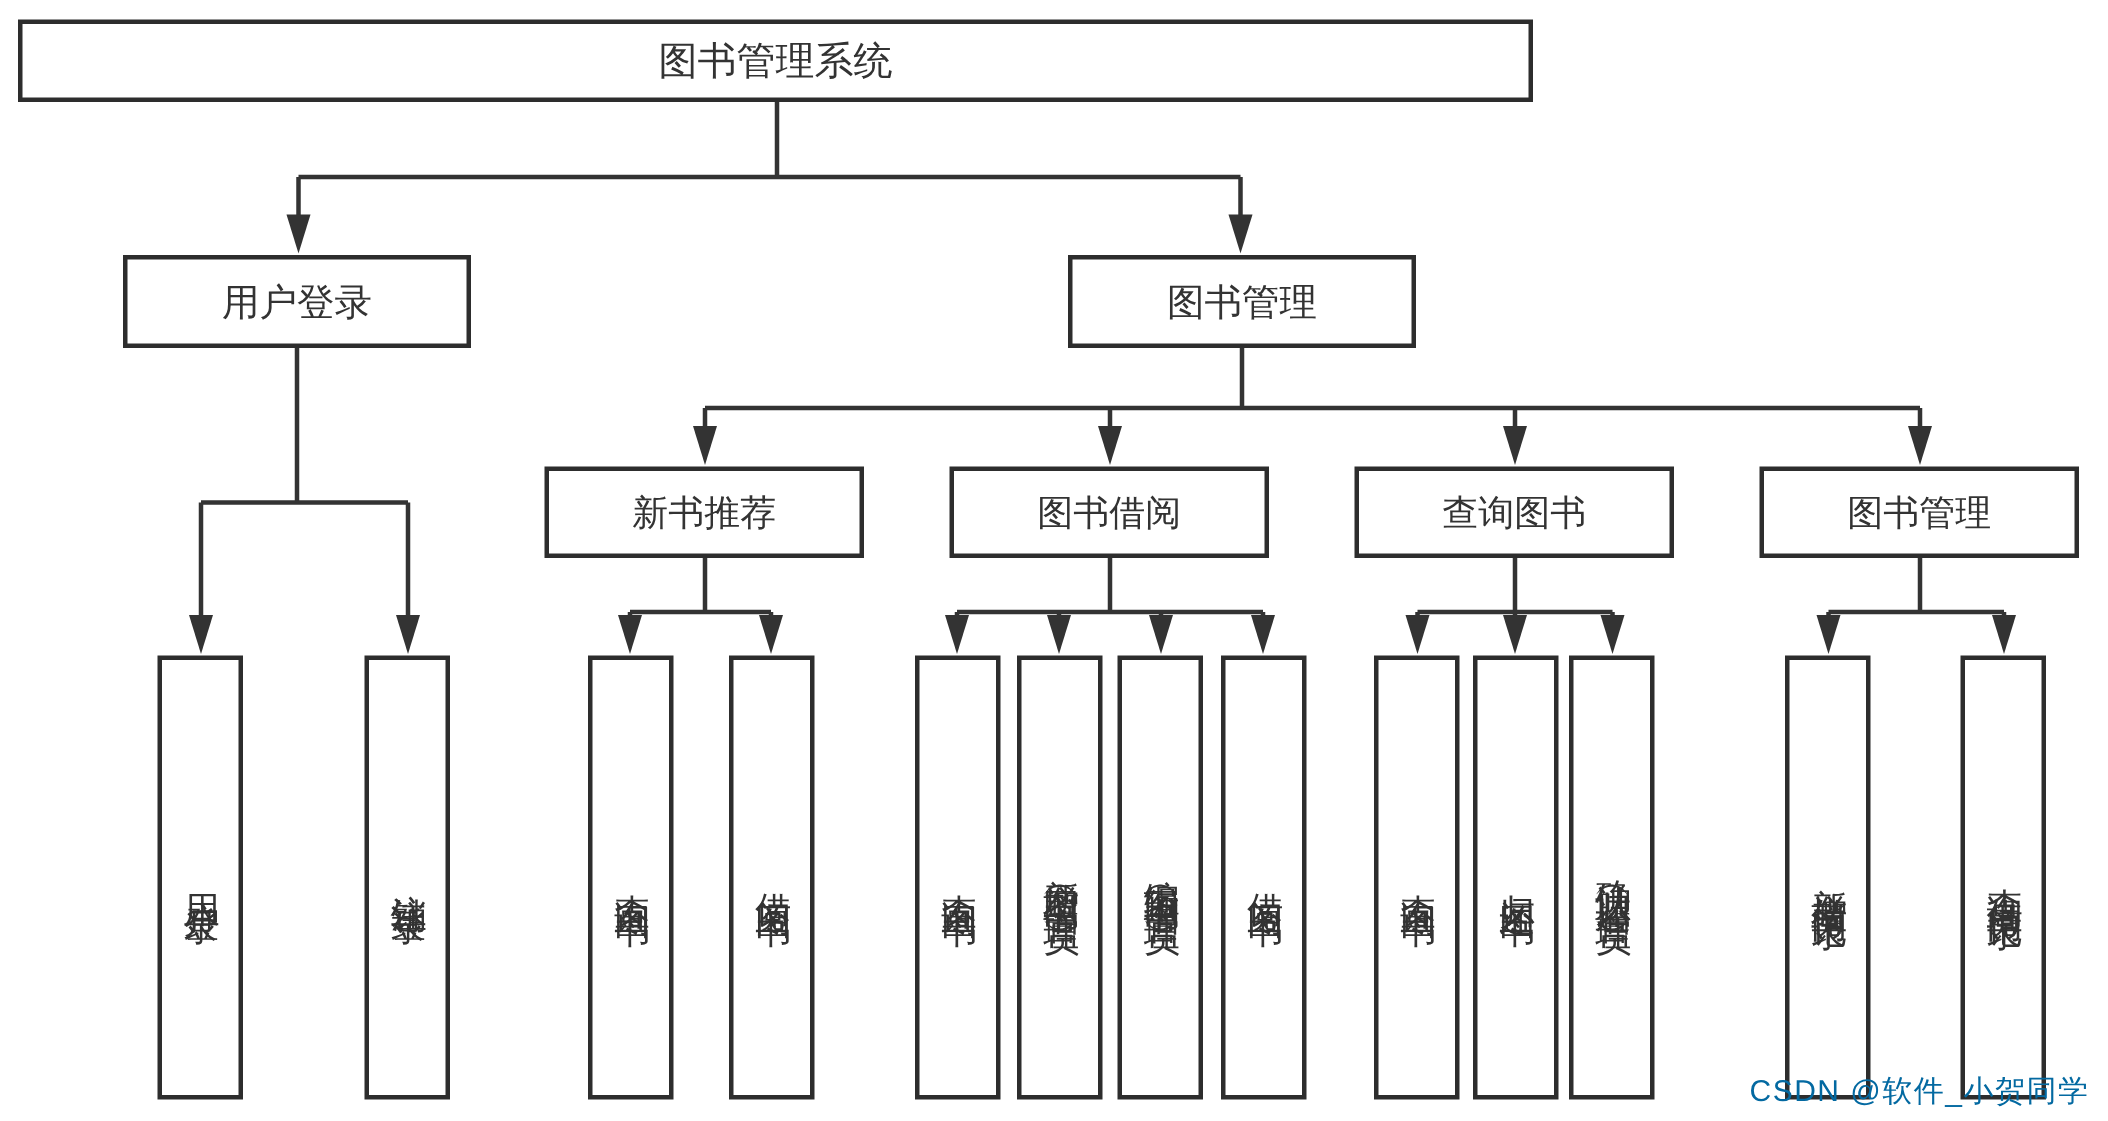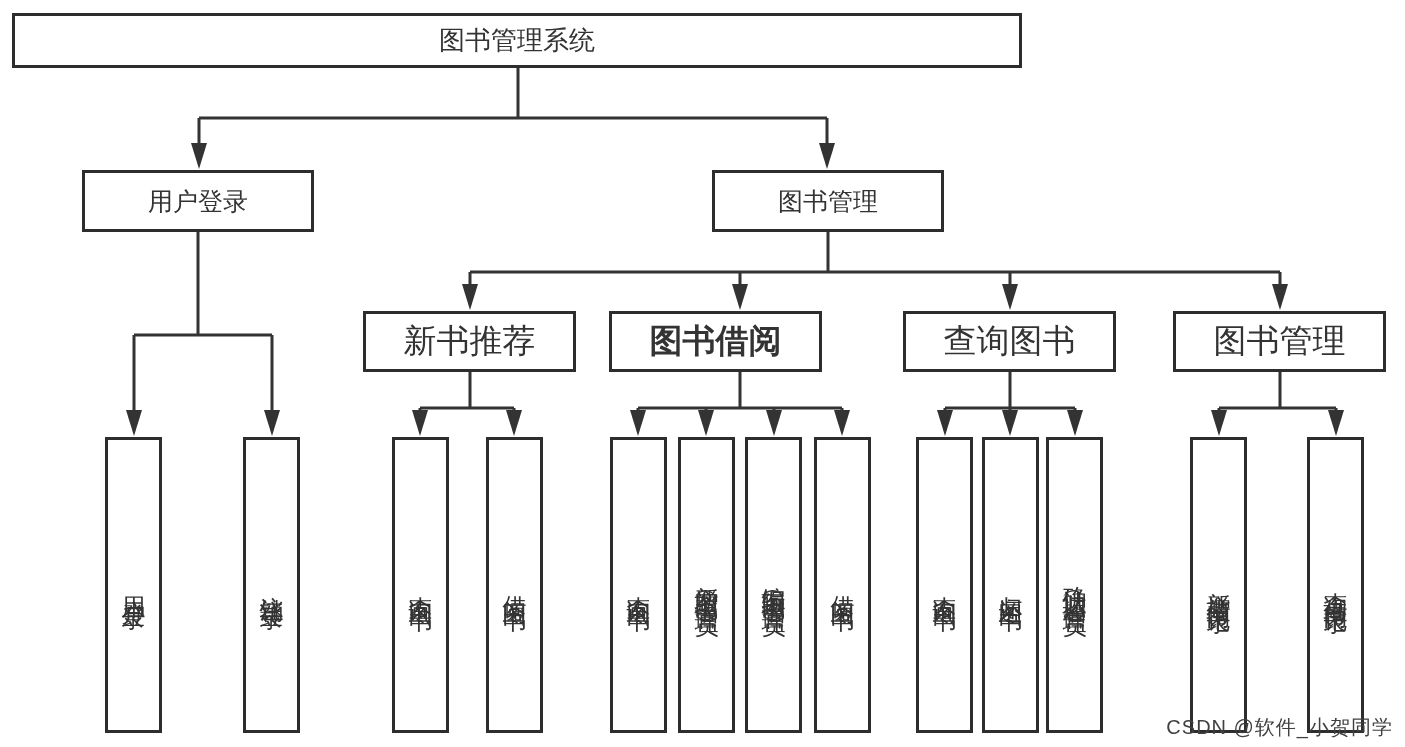--- a/index.html
+++ b/index.html
@@ -22,35 +22,35 @@
     box-sizing: border-box;
     border: 3px solid #2d2d2d;
     background: #ffffff;
     display: flex;
     align-items: center;
     justify-content: center;
     color: #333333;
   }
   .root  { left: 12px;  top: 13px;  width: 1010px; height: 55px; font-size: 26px; }
   .lvl2  { top: 170px; width: 232px; height: 62px; font-size: 25px; }
-  .lvl3  { top: 311px; width: 213px; height: 61px; font-size: 33px; }
+  .lvl3  { top: 311px; width: 213px; height: 61px; font-size: 24px; }
   .leaf  { top: 437px; width: 57px;  height: 296px; }
   .leaf .vt {
     writing-mode: vertical-rl;
     text-orientation: mixed;
     font-size: 24px;
     letter-spacing: 4px;
     line-height: 1;
     white-space: nowrap;
   }
   
   #n-user-login   { left: 82px; }
   #n-book-mgmt    { left: 712px; }
   #n-new-book     { left: 363px; }
-  #n-book-borrow  { left: 609px; font-weight: bold; }
+  #n-book-borrow  { left: 633px; }
   #n-cur-borrow   { left: 903px; }
   #n-borrow-rec   { left: 1173px; }
   #lf-0  { left: 105px; }
   #lf-1  { left: 243px; }
   #lf-2  { left: 392px; }
   #lf-3  { left: 486px; }
   #lf-4  { left: 610px; }
   #lf-5  { left: 678px; }
   #lf-6  { left: 745px; }
   #lf-7  { left: 814px; }
@@ -58,21 +58,21 @@
   #lf-9  { left: 982px; }
   #lf-10 { left: 1046px; }
   #lf-11 { left: 1190px; }
   #lf-12 { left: 1307px; }
   #watermark {
     position: absolute;
     right: 12px;
     bottom: 6px;
     font-size: 20px;
     letter-spacing: 1px;
-    color: #404040;
+    color: #0369a1;
     white-space: nowrap;
   }
 </style>
 </head>
 <body>
 
 <div id="canvas">
 
   <svg id="connectors" viewBox="0 0 1405 747" xmlns="http://www.w3.org/2000/svg">
     <g stroke="#333333" stroke-width="3" fill="none">

